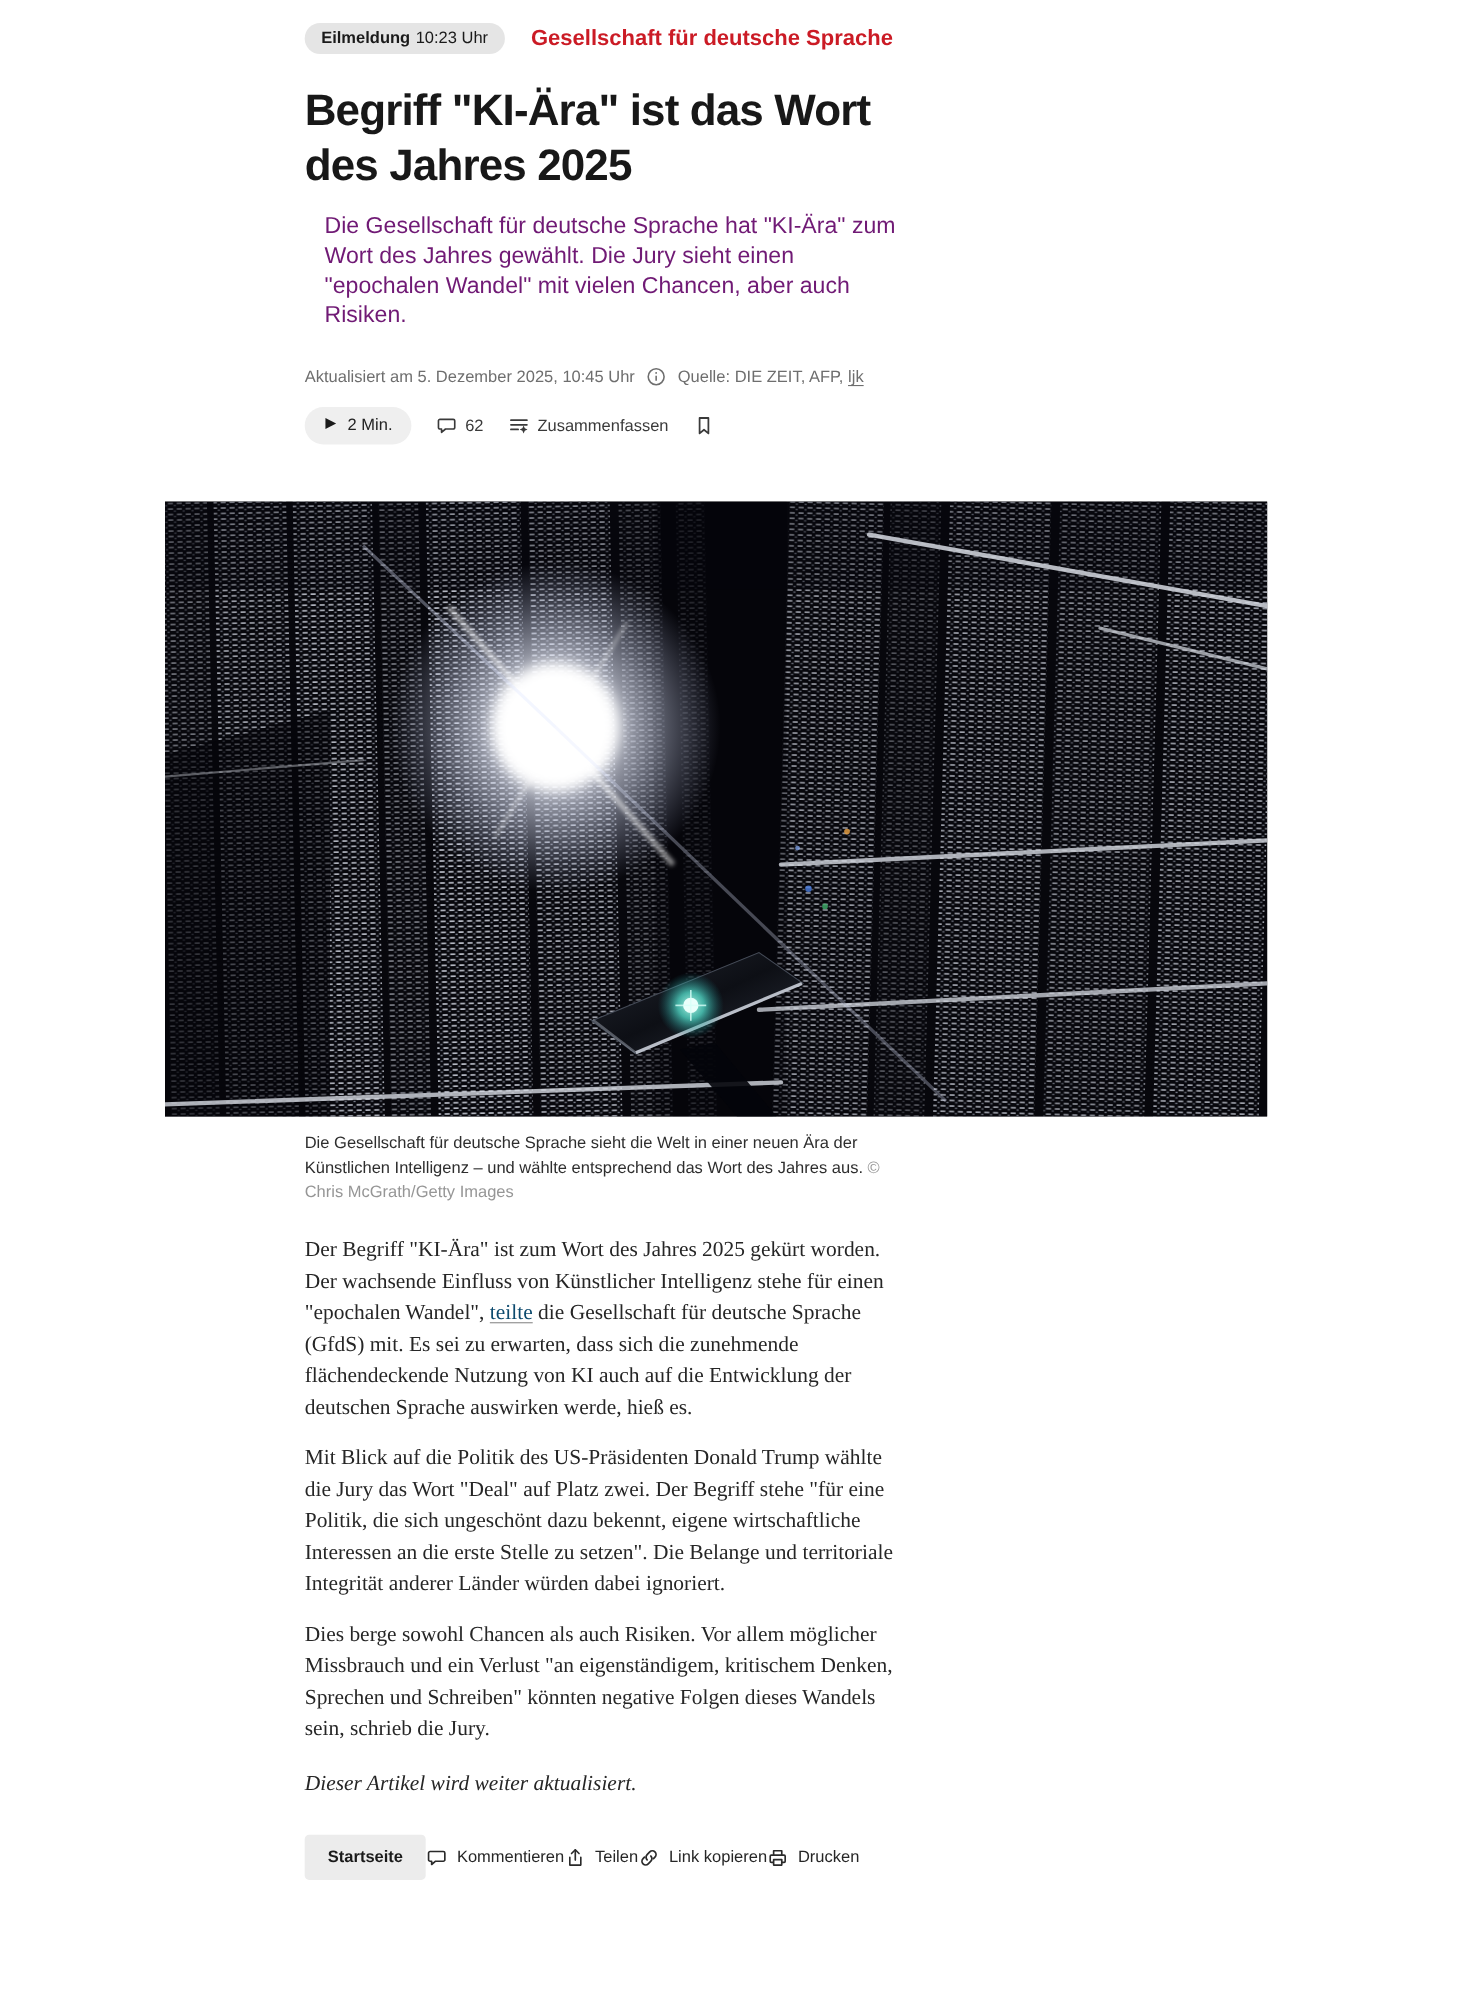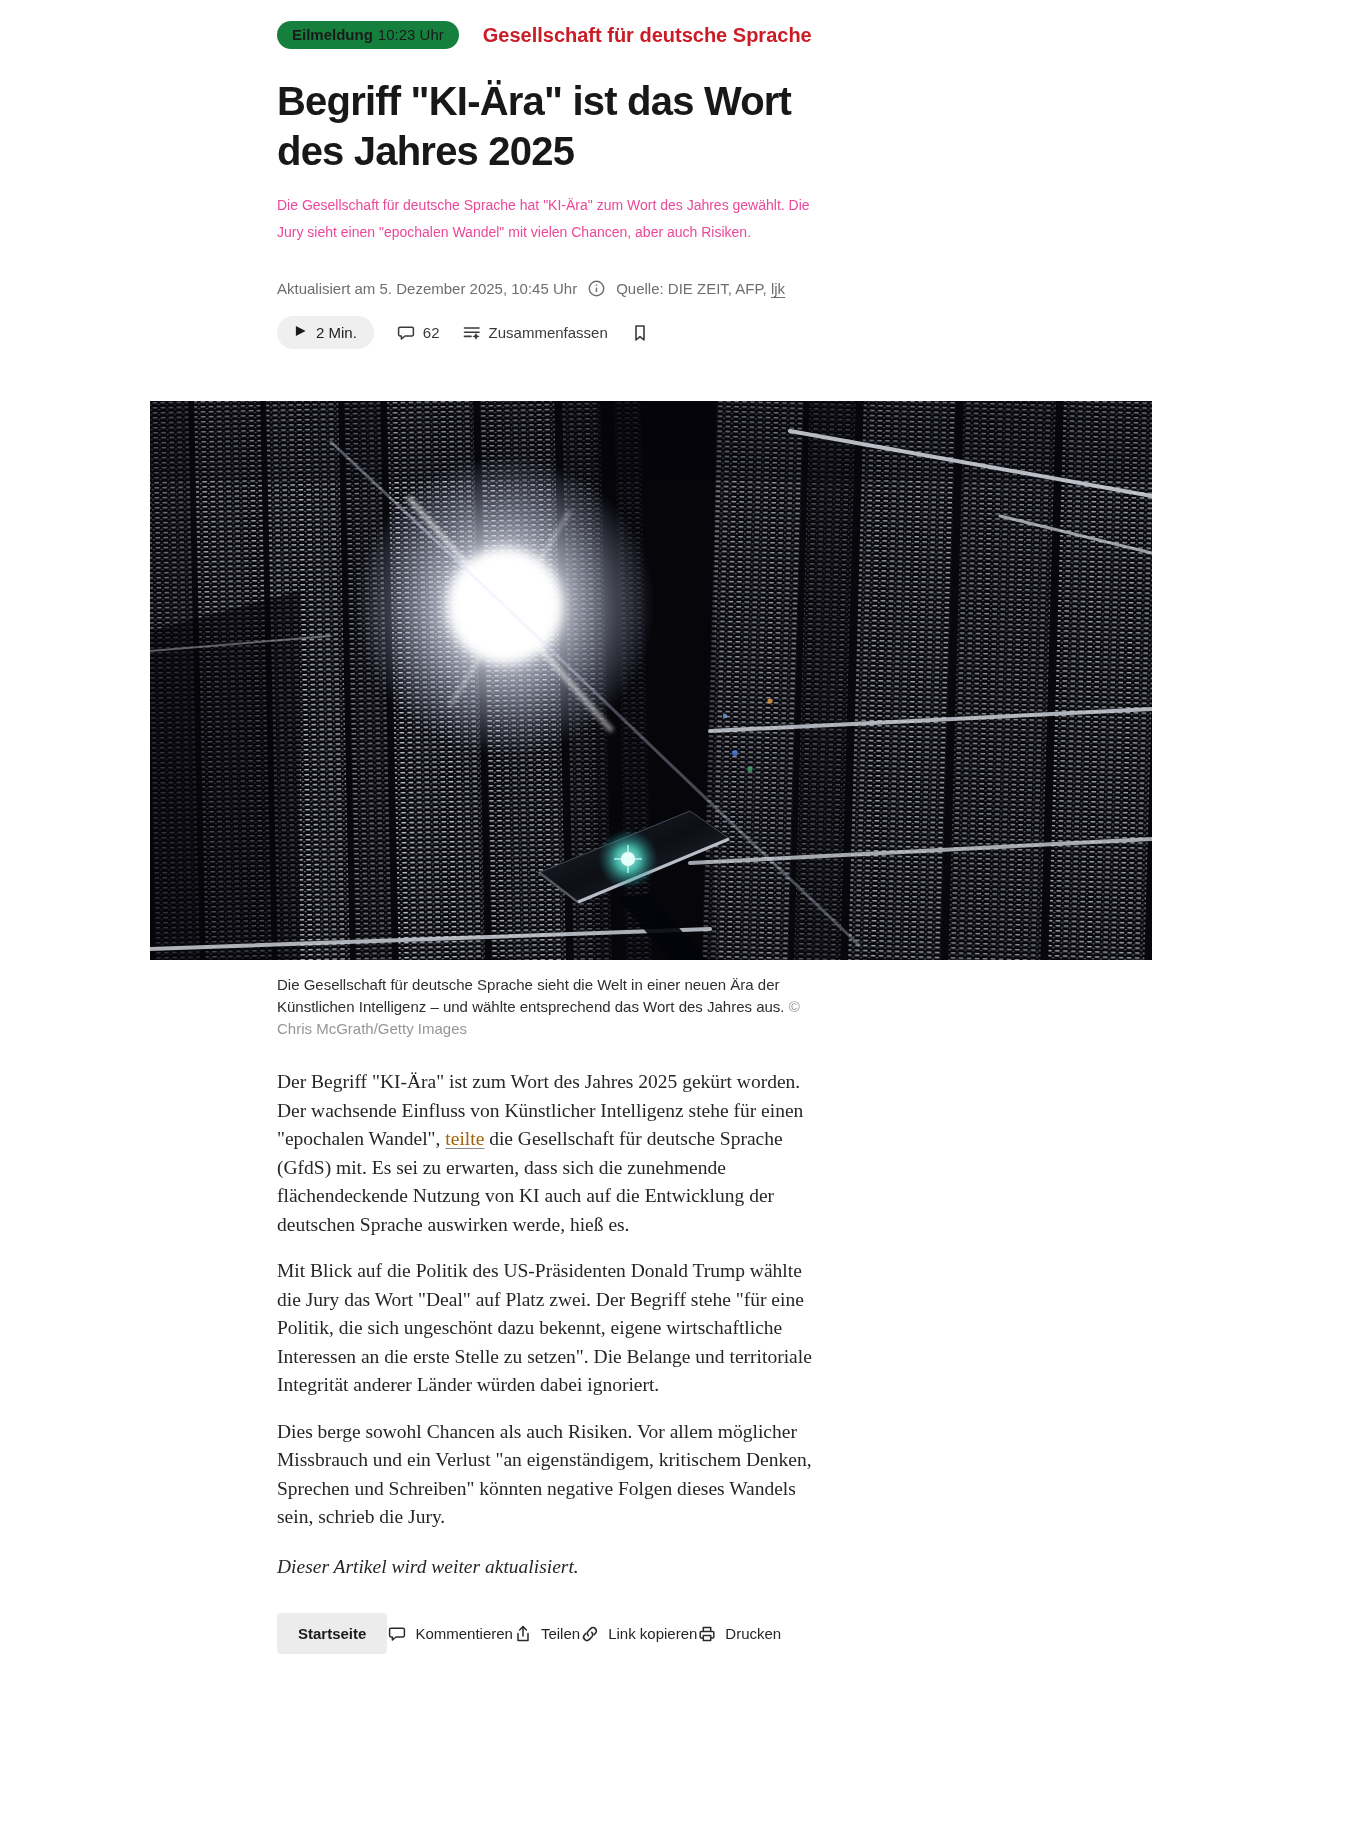--- a/index.html
+++ b/index.html
@@ -3,48 +3,48 @@
 <meta charset="utf-8">
 <style>
   html,body{margin:0;padding:0;}
   body{
     width:1346px;height:1825px;overflow:hidden;background:#ffffff;
     font-family:"Liberation Sans",sans-serif;color:#1a1a1a;position:relative;
   }
   .content{margin-left:277px;width:553px;padding-top:20px;}
   
   .kicker-row{display:flex;align-items:center;gap:24px;height:30px;}
-  .badge{display:inline-flex;align-items:center;background:#15803d;border-radius:16px;
+  .badge{display:inline-flex;align-items:center;background:#e5e5e5;border-radius:16px;
     padding:5px 15px;font-size:15px;line-height:18px;white-space:nowrap;}
   .badge b{font-weight:700;margin-right:5px;}
   .topic{color:#cb1b25;font-size:20px;text-decoration:none;white-space:nowrap;font-weight:bold;}
   
   h1{margin:26px 0 0 0;font-size:40px;line-height:50px;font-weight:700;color:#181818;
      letter-spacing:-0.8px;}
-  .subtitle{margin-top:16px;font-size:14px;line-height:27px;color:#ec4899;}
+  .subtitle{margin-top:16px;font-size:21px;line-height:27px;color:#701a75;margin-left:18px;}
   
   .meta{margin-top:33px;display:flex;align-items:center;gap:10px;font-size:15px;color:#6e6e6e;}
   .meta .src a{color:#6e6e6e;text-decoration:underline;text-underline-offset:3px;}
   .meta svg{display:block;}
   
   .toolbar{margin-top:18px;display:flex;align-items:center;gap:22px;color:#3a3a3a;font-size:15px;}
   .pill{display:inline-flex;gap:9px;background:#efefef;border-radius:20px;
     padding:8px 17px;font-size:15px;color:#222;cursor:pointer;border:none;}
   .tb-item{display:inline-flex;align-items:center;gap:7px;cursor:pointer;color:#3a3a3a;}
   .tb-item svg{display:block;}
   
   .hero{margin-left:-127px;margin-top:52px;width:1002px;height:559px;background:#07070c;}
   .hero svg{display:block;}
   .caption{margin-top:14px;font-size:15px;line-height:22px;color:#2e2e2e;width:553px;}
   .caption .credit{color:#969696;}
   
   .article{margin-top:28px;font-family:"Liberation Serif",serif;font-size:19.5px;
     line-height:28.5px;color:#262626;}
   .article p{margin:0 0 18px 0;}
-  .article a{color:#a16207;text-decoration:underline;text-underline-offset:3px;text-decoration-color:#8a8a8a;}
+  .article a{color:#0c4a6e;text-decoration:underline;text-underline-offset:3px;text-decoration-color:#8a8a8a;}
   .article .note{font-style:italic;margin-top:21px;}
   
   .actions{margin-top:32px;display:flex;align-items:center;font-size:15px;color:#262626;}
   .home-btn{background:#ececec;border:none;border-radius:4px;padding:12px 21px;
     font-size:15px;font-weight:700;color:#1a1a1a;cursor:pointer;font-family:"Liberation Sans",sans-serif;}
   .act{display:inline-flex;align-items:center;gap:8px;cursor:pointer;}
   .act svg{display:block;}
 </style>
 </head>
 <body>

